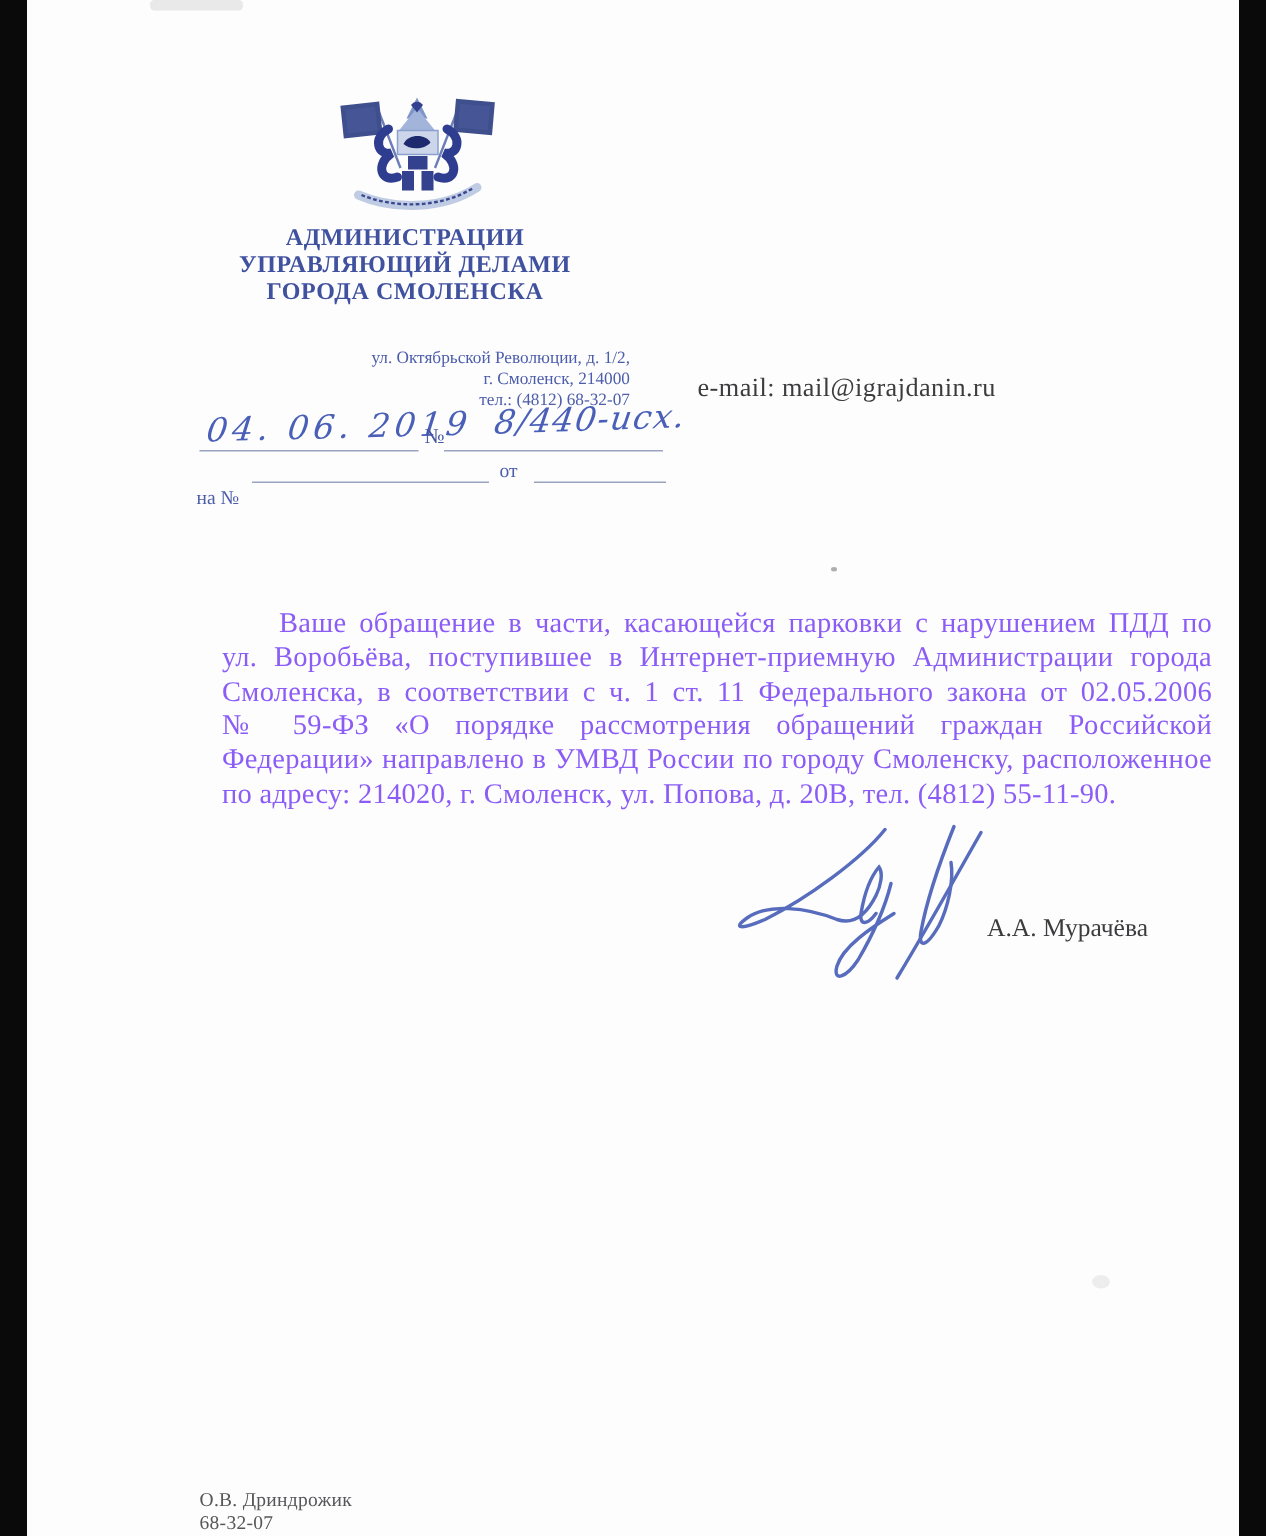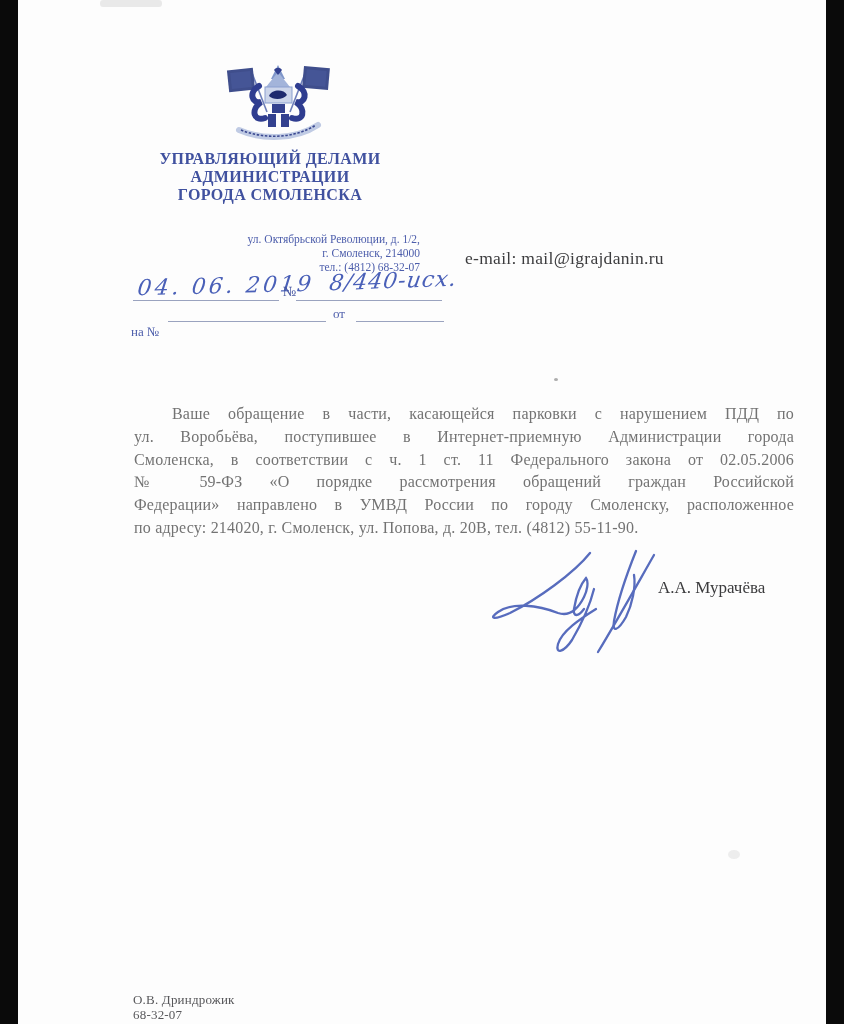--- a/index.html
+++ b/index.html
@@ -38,29 +38,29 @@
   }
   .rule{height:0;border-bottom:1.4px solid #9aa3bf;}
   .no-sign{color:#44549f;font-size:14px;}
   .ref-label{color:#4c5dab;font-size:13px;}
   
   .email{
     left:465px;top:208px;font-size:17.5px;color:#3c3c3e;letter-spacing:.3px;margin-top:40px;
   }
   
   .body-line{
-    left:134px;width:660px;font-size:16px;color:#737373;
+    left:148px;width:660px;font-size:19px;color:#8b5cf6;
     text-align:justify;white-space:normal;
     text-align-last:justify;
     letter-spacing:.2px;
   }
   .body-line.first{text-indent:38px;}
   .body-line.last{text-align:center;text-align-last:left;}
   .signer{
-    left:658px;top:578px;font-size:17px;color:#3c3c3e;
+    left:658px;top:609px;font-size:17px;color:#3c3c3e;
   }
   .footer-line{
     left:133px;font-size:13px;color:#57575a;letter-spacing:.2px;
   }
   .dot{
     left:554px;top:378px;width:4px;height:3px;background:#8a8a8a;
     border-radius:50%;opacity:.7;
   }
   .smudge1{left:100px;top:0;width:62px;height:7px;background:#d9d9d9;opacity:.55;border-radius:3px;}
   .smudge2{left:728px;top:850px;width:12px;height:9px;background:#ededed;border-radius:50%;}
@@ -97,22 +97,22 @@
 
     <path d="M37 26 C26 32 30 44 39 42 C28 50 32 62 43 58" stroke="#2f3d90" stroke-width="6" fill="none" stroke-linecap="round"></path>
     <path d="M76 26 C87 32 83 44 74 42 C85 50 81 62 70 58" stroke="#2f3d90" stroke-width="6" fill="none" stroke-linecap="round"></path>
 
     <path d="M17 70 C40 80 73 80 96 65" stroke="#c0cbe4" stroke-width="6" fill="none" stroke-linecap="round"></path>
     <path d="M19 70 C41 79 72 79 94 65" stroke="#3a4890" stroke-width="1.6" fill="none" stroke-dasharray="2.5 1.6"></path>
   </svg>
 </div>
 
 <div class="abs lh-title">
+  <div>АДМИНИСТРАЦИИ</div>
   <div>УПРАВЛЯЮЩИЙ ДЕЛАМИ</div>
-  <div>АДМИНИСТРАЦИИ</div>
   <div>ГОРОДА СМОЛЕНСКА</div>
 </div>
 
 <div class="abs lh-addr">
   <div>ул. Октябрьской Революции, д. 1/2,</div>
   <div>г. Смоленск, 214000</div>
   <div>тел.: (4812) 68-32-07</div>
 </div>
 
 <div class="abs hand hand-date">04. 06. 2019</div>

